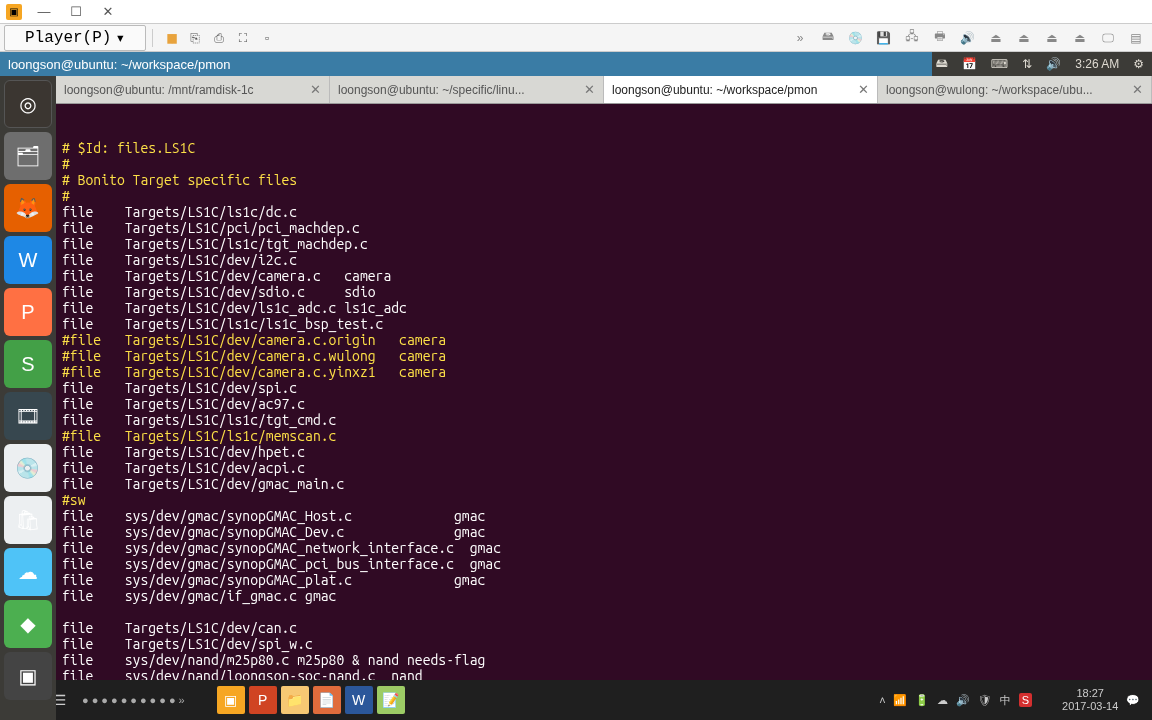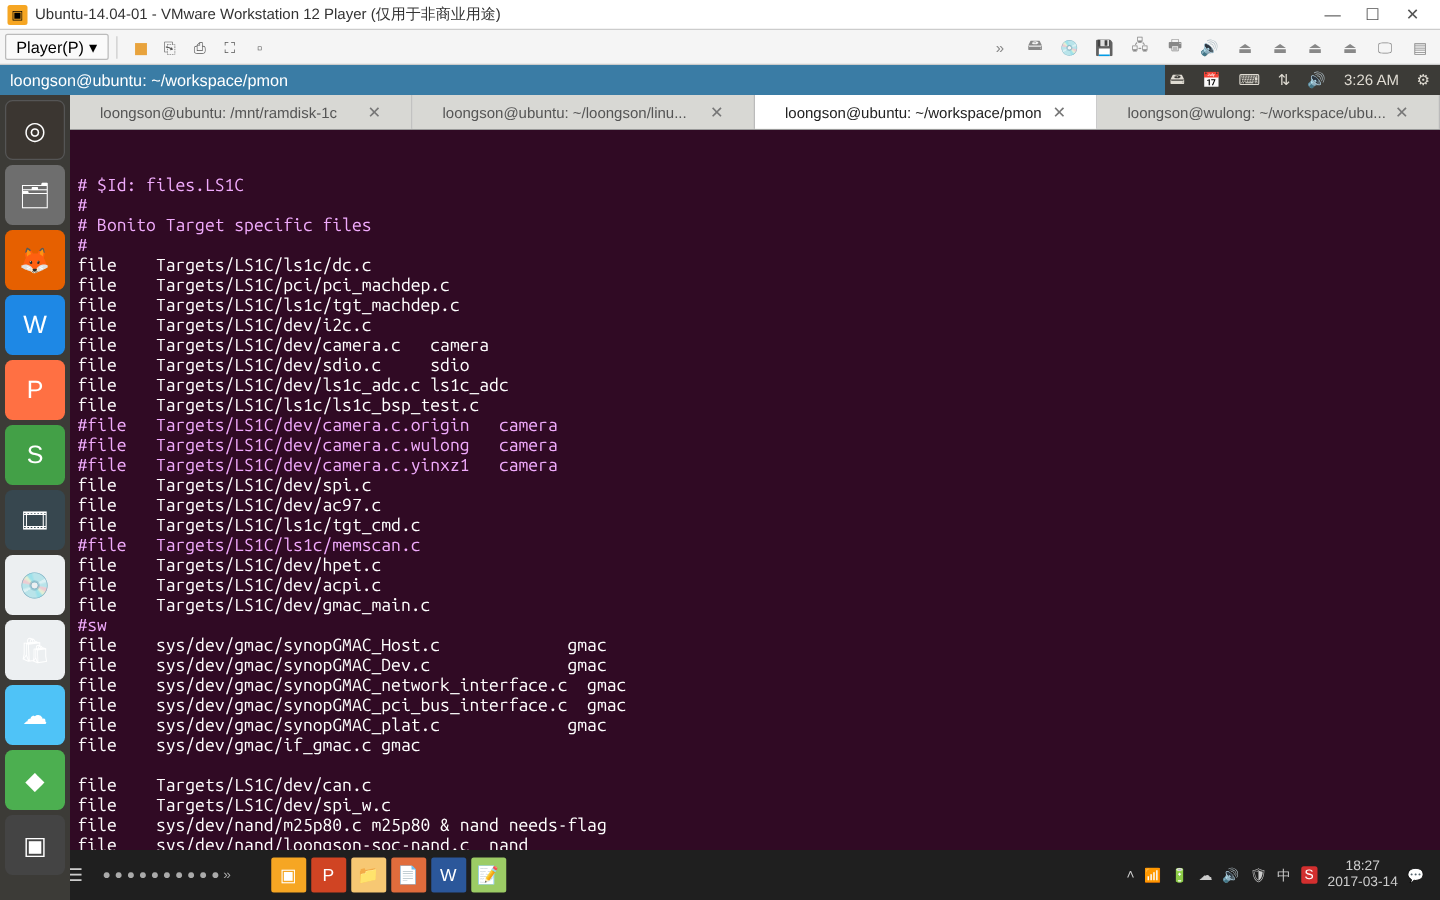--- a/index.html
+++ b/index.html
@@ -7,21 +7,21 @@
 
 
 .vmware-title { height: 24px; background: #fff; display: flex; align-items: center; padding: 0 6px; border-bottom: 1px solid #ccc; }
 .vmware-title .icon { width: 16px; height: 16px; margin-right: 6px; background: #f6a623; border-radius: 2px; display: inline-flex; align-items: center; justify-content: center; font-size: 10px; }
 .vmware-title .title-text { flex: 1; font-size: 12px; color: #333; }
 .vmware-win-controls { display: flex; }
 .vmware-win-controls div { width: 32px; height: 24px; display: flex; align-items: center; justify-content: center; font-size: 13px; color: #555; }
 
 
 .vmware-toolbar { height: 28px; background: #f5f5f5; display: flex; align-items: center; padding: 0 4px; border-bottom: 1px solid #ccc; }
-.vmware-toolbar .player-btn { padding: 2px 8px; background: #fafafa; border: 1px solid #bbb; border-radius: 2px; font-size: 13px; display: flex; align-items: center; gap: 4px; }
+.vmware-toolbar .player-btn { padding: 2px 20px; background: #fafafa; border: 1px solid #bbb; border-radius: 2px; font-size: 16px; display: flex; align-items: center; gap: 4px; font-family: Liberation Mono, monospace; }
 .vmware-toolbar .sep { width: 1px; height: 18px; background: #ccc; margin: 0 6px; }
 .vmware-toolbar .tool-icon { width: 20px; height: 20px; display: flex; align-items: center; justify-content: center; font-size: 12px; color: #555; margin: 0 2px; }
 .vmware-toolbar .pause-icon { color: #e8a33d; font-weight: bold; letter-spacing: -2px; }
 .vmware-toolbar .spacer { flex: 1; }
 .vmware-toolbar .right-icons { display: flex; gap: 4px; }
 .vmware-toolbar .right-icons .tool-icon { color: #888; }
 
 
 .ubuntu-area { position: relative; height: 720px; background: #2c001e; display: flex; border-radius: 23px; }
 
@@ -43,45 +43,44 @@
 .li-media { background: #37474f; }
 .li-disk { background: #eceff1; color: #333; }
 .li-store { background: #eceff1; }
 .li-weather { background: #4fc3f7; }
 .li-green { background: #4caf50; }
 .li-term { background: #444; }
 
 
 .terminal-wrap { position: absolute; top: 24px; left: 56px; right: 0; bottom: 0; background: #300a24; display: flex; flex-direction: column; }
 .term-tabs { height: 28px; background: #eeeeec; display: flex; align-items: stretch; border-bottom: 1px solid #999; }
-.term-tab { flex: 1; display: flex; align-items: center; justify-content: space-between; padding: 0 24px; border-right: 1px solid #bbb; font-size: 12px; color: #555; background: #d8d8d4; max-width: 280px; }
+.term-tab { flex: 1; display: flex; align-items: center; justify-content: space-between; padding: 0 8px; border-right: 1px solid #bbb; font-size: 12px; color: #555; background: #d8d8d4; max-width: 280px; }
 .term-tab.active { background: #fff; color: #222; }
 .term-tab .close { color: #777; font-size: 13px; }
 .term-body { flex: 1; background: #300a24; padding: 4px 6px; font-family: "Ubuntu Mono", "DejaVu Sans Mono", monospace; font-size: 14px; line-height: 16px; color: #eeeeec; white-space: pre; overflow: hidden; position: relative; }
-.c-comment { color: #f0abfc; }
+.c-comment { color: #fde047; }
 .c-text { color: #ffffff; }
 .term-status { position: absolute; bottom: 2px; left: 6px; right: 6px; display: flex; justify-content: space-between; font-family: "Ubuntu Mono", monospace; font-size: 14px; color: #eeeeec; }
 
 
 .win-taskbar { position: absolute; bottom: 0; left: 0; right: 0; height: 40px; background: #1f1f1f; display: flex; align-items: center; padding: 0 4px; }
 .win-taskbar .start { width: 40px; height: 40px; display: flex; align-items: center; justify-content: center; color: #fff; font-size: 16px; }
 .win-taskbar .task-icon { width: 28px; height: 28px; margin: 0 2px; display: flex; align-items: center; justify-content: center; font-size: 14px; color: #ccc; border-radius: 2px; }
 .win-taskbar .task-icon.active { background: #3a3a3a; }
 .win-taskbar .spacer { flex: 1; }
 .win-taskbar .tray { display: flex; align-items: center; gap: 8px; color: #ccc; font-size: 11px; padding-right: 8px; }
-.win-taskbar .tray .time-block { text-align: center; line-height: 13px; }
+.win-taskbar .tray .time-block { text-align: center; line-height: 13px; margin-left: 22px; }
 .small-group { display: flex; gap: 3px; align-items: center; margin-left: 6px; }
 .small-group span { font-size: 11px; color: #aaa; }
 </style>
 </head>
 <body>
 
 <div class="vmware-title">
   <span class="icon">▣</span>
-  <span class="title-text">Ubuntu-14.04-01 - VMware Workstation 12 Player (仅用于非商业用途)</span>
   <div class="vmware-win-controls">
     <div>—</div>
     <div>☐</div>
     <div>✕</div>
   </div>
 </div>
 
 <div class="vmware-toolbar">
   <div class="player-btn">
     <span>Player(P)</span>
@@ -141,21 +140,21 @@
     <div class="launcher-item li-term">▣</div>
   </div>
 
   <div class="terminal-wrap">
     <div class="term-tabs" id="tab-bar">
         <div class="term-tab">
           <span>loongson@ubuntu: /mnt/ramdisk-1c</span>
           <span class="close">✕</span>
         </div>
         <div class="term-tab">
-          <span>loongson@ubuntu: ~/loongson/linu...</span>
+          <span>loongson@ubuntu: ~/specific/linu...</span>
           <span class="close">✕</span>
         </div>
         <div class="term-tab active">
           <span>loongson@ubuntu: ~/workspace/pmon</span>
           <span class="close">✕</span>
         </div>
         <div class="term-tab">
           <span>loongson@wulong: ~/workspace/ubu...</span>
           <span class="close">✕</span>
         </div>

